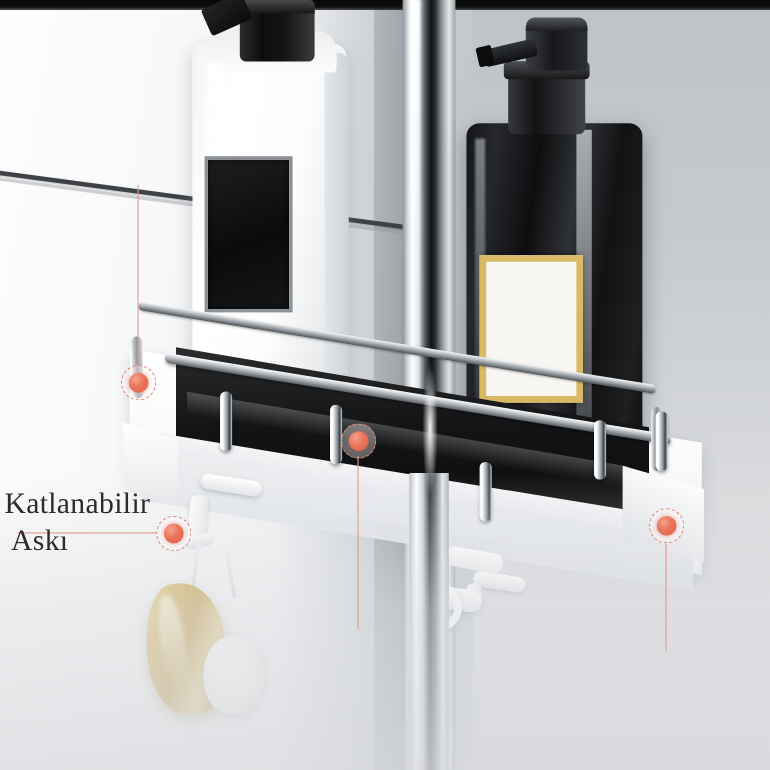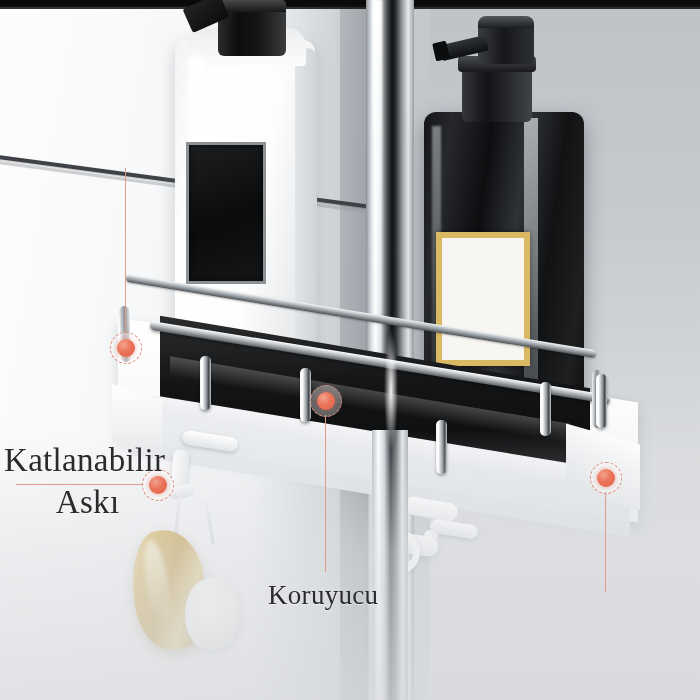--- a/index.html
+++ b/index.html
@@ -336,22 +336,22 @@
   }
   .label{
     position:absolute;
     font-family:"Liberation Serif","DejaVu Serif",serif;
     color:#2b2b2e;
     line-height:1.26;
     letter-spacing:.3px;
     white-space:pre-line;
     text-shadow:0 1px 1px rgba(255,255,255,.6);
   }
-  #lbl-hook{left:4px;top:440px;font-size:33px;text-align:left;}
-  #lbl-hook .l2{display:block;text-align:center;padding-left:6px;}
+  #lbl-hook{left:4px;top:440px;font-size:27px;text-align:left;}
+  #lbl-hook .l2{display:block;text-align:left;padding-left:6px;}
   #lbl-rails{left:268px;top:578px;font-size:27px;text-align:left;}
   #lbl-body{left:552px;top:598px;font-size:27px;text-align:left;}
 </style>
 </head>
 <body>
 
 <div id="stage">
 
   <div class="bg-left"></div>
   <div class="bg-right"></div>
@@ -430,17 +430,17 @@
       <div class="leader" style="left: 324.5px; top: 415px; width: 1.4px; height: 157px;"></div>
       <div class="dot" style="left: 310px; top: 385px;"></div>
       <div class="leader" style="left: 604.5px; top: 492px; width: 1.4px; height: 100px;"></div>
       <div class="dot" style="left: 590px; top: 462px;"></div>
       <div class="leader" style="left: 124.5px; top: 168px; width: 1.4px; height: 172px;"></div>
       <div class="dot" style="left: 110px; top: 332px;"></div>
     </div>
 
   <div class="label" id="lbl-hook"><span>Katlanabilir</span><span class="l2">Askı</span></div>
 
-  <div class="label" id="lbl-rails"><span>Koruyucu</span><br></div>
+  <div class="label" id="lbl-rails"><br></div>
 
   <div class="label" id="lbl-body"><br></div>
 
 </div>
 
 </body></html>

